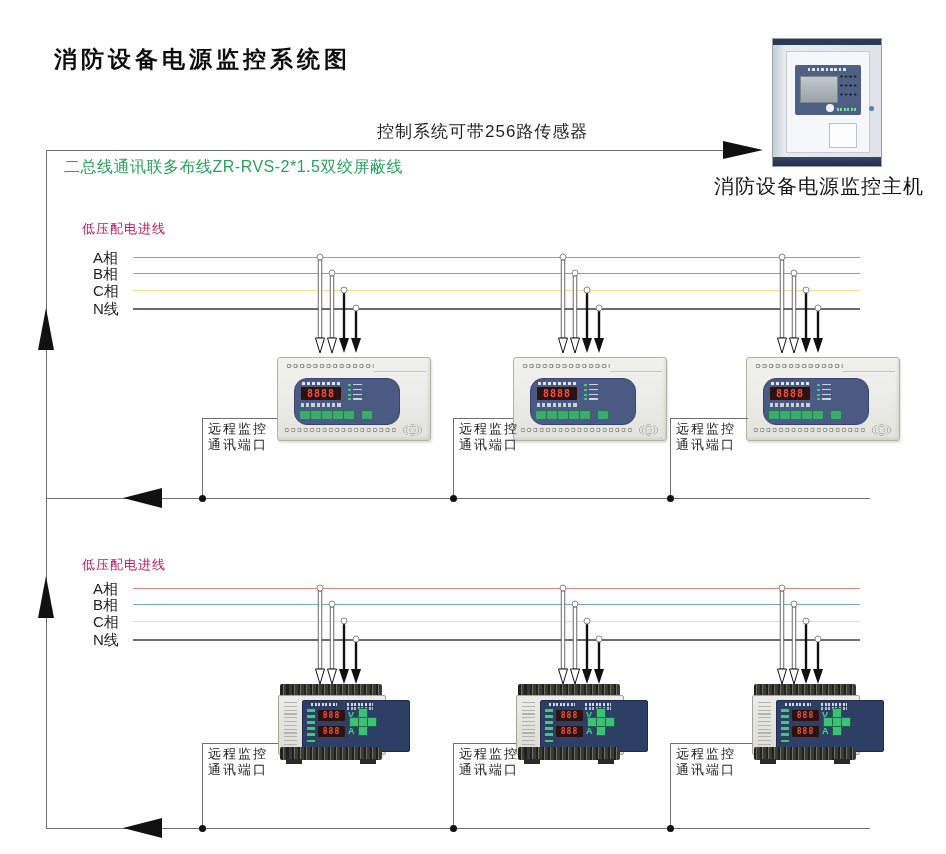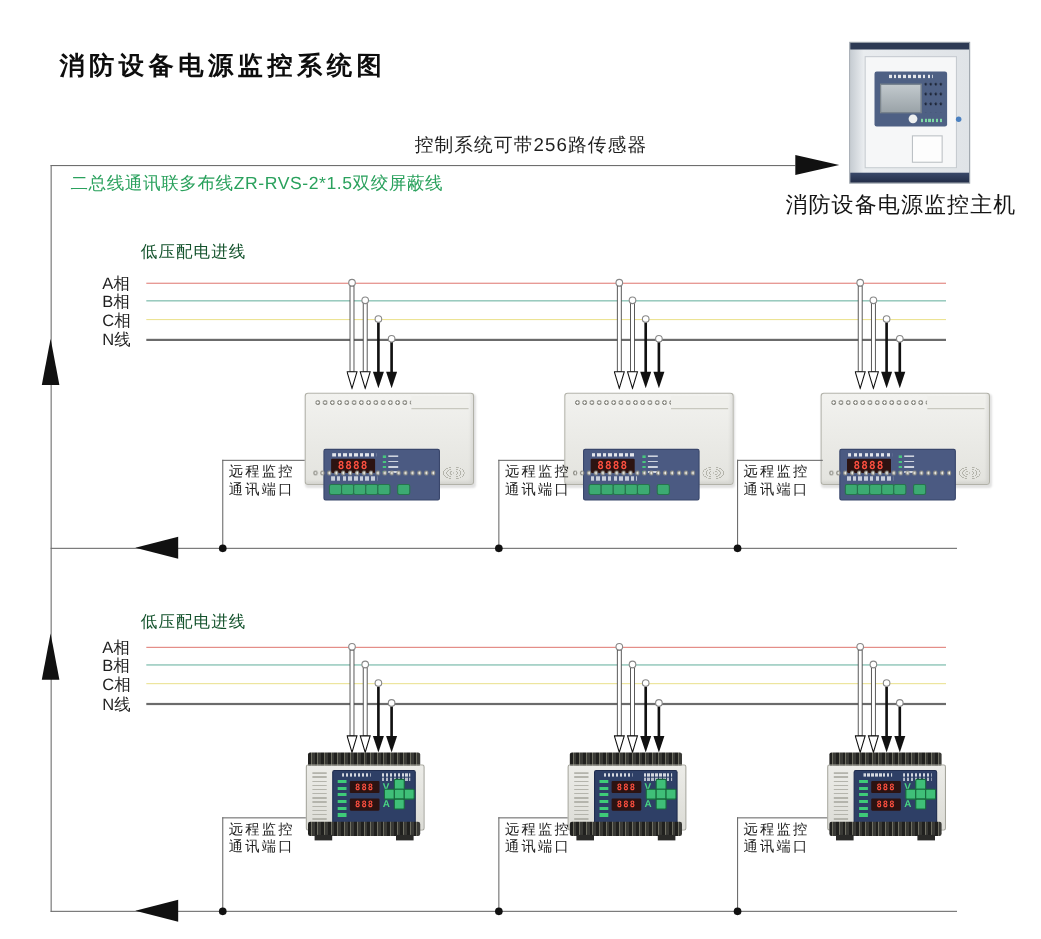--- a/index.html
+++ b/index.html
@@ -3,38 +3,38 @@
 <meta charset="utf-8">
 <style>
   html,body{margin:0;padding:0;background:#fff;}
   .canvas{position:relative;width:946px;height:854px;background:#fff;overflow:hidden;
           font-family:"Liberation Sans",sans-serif;color:#1a1a1a;text-decoration:underline;}
   .hline{position:absolute;height:1px;background:#6e6e6e;}
   .vline{position:absolute;width:1px;background:#6e6e6e;}
   .title{position:absolute;left:54px;top:44px;font-size:23px;font-weight:bold;letter-spacing:4px;color:#0d0d0d;}
   .top-note{position:absolute;left:377px;top:120px;font-size:17px;letter-spacing:1px;color:#1f1f1f;}
   .wiring-note{position:absolute;left:64px;top:157px;font-size:16px;letter-spacing:0.5px;text-align:center;}
-  .feed-label{position:absolute;left:82px;font-size:15px;letter-spacing:1px;color:#14532d;margin-left:46px;}
+  .feed-label{position:absolute;left:82px;font-size:13px;letter-spacing:1px;color:#be185d;}
   .phase-label{position:absolute;left:93px;font-size:15px;color:#1f1f1f;}
   .phase-line{position:absolute;left:133px;width:727px;height:1px;}
   .phase-line.thick{height:2px;}
   .arrow-right{position:absolute;width:0;height:0;border-top:9px solid transparent;border-bottom:9px solid transparent;border-left:40px solid #111;}
   .arrow-left{position:absolute;width:0;height:0;border-top:10px solid transparent;border-bottom:10px solid transparent;border-right:39px solid #111;}
   .arrow-up{position:absolute;left:38px;width:0;height:0;border-left:8px solid transparent;border-right:8px solid transparent;border-bottom:42px solid #111;}
   .dot{position:absolute;width:7px;height:7px;border-radius:50%;background:#111;}
   .taps{position:absolute;}
   .port-label{position:absolute;font-size:13px;line-height:15.5px;letter-spacing:2px;color:#222;}
   
   .dev1{position:absolute;width:152px;height:82px;background:linear-gradient(180deg,#f2f2ef,#e3e3de);
         border:1px solid #b1b1a8;border-radius:3px;box-shadow:inset -2px -2px 3px rgba(0,0,0,.07),1px 2px 2px rgba(0,0,0,.12);}
   .dev1>div{position:absolute;}
   .dev1 .tstrip{left:8px;top:5px;width:88px;height:6px;
         background-image:radial-gradient(circle 2.4px at 3px 3px,#fcfcfb 0 1px,#8f8f88 1.1px 2.1px,transparent 2.4px);background-size:6.6px 6px;}
   .dev1 .step{left:96px;top:2px;width:52px;height:11px;background:#efefeb;border-bottom:1px solid #c4c4bb;}
-  .dev1 .panel{left:16px;top:20px;width:104px;height:45px;background:#4b5a82;border:1px solid #39466b;border-radius:2px;margin-top:30px;}
+  .dev1 .panel{left:16px;top:20px;width:104px;height:45px;background:#4b5a82;border:1px solid #39466b;border-radius:13px;}
   .dev1 .panel>div,.dev1 .panel>span{position:absolute;}
   .dev1 .ptitle{left:7px;top:3px;width:40px;height:3px;background:repeating-linear-gradient(90deg,rgba(255,255,255,.85) 0 3px,transparent 3px 5px);}
   .dev1 .disp{left:6px;top:8px;width:40px;height:13px;background:#2c1312;border-radius:1px;color:#ff5040;
         font:bold 10px "DejaVu Sans Mono",monospace;text-align:center;line-height:13px;letter-spacing:1px;}
   .dev1 .inds{left:53px;top:5px;width:3px;height:19px;background:repeating-linear-gradient(180deg,#48c57e 0 2px,transparent 2px 4.8px);}
   .dev1 .indt{left:58px;top:5px;width:9px;height:19px;background:repeating-linear-gradient(180deg,#cdd3de 0 1.5px,transparent 1.5px 4.8px);}
   .dev1 .bstrip{left:6px;top:24px;width:42px;height:4px;background:repeating-linear-gradient(90deg,#c9cfdb 0 3.2px,transparent 3.2px 5.2px);}
   .dev1 .btn{width:10px;height:8px;top:31px;background:#3cab72;border:1px solid #27744d;border-radius:2px;}
   .dev1 .botstrip{left:6px;top:69px;width:112px;height:6px;
         background-image:radial-gradient(circle 2.2px at 2.8px 3px,#fcfcfb 0 0.9px,#92928a 1px 2px,transparent 2.3px);background-size:6.3px 6px;}
@@ -43,21 +43,21 @@
   
   .dev2{position:absolute;width:106px;height:80px;}
   .dev2>div{position:absolute;}
   .dev2 .tblock,.dev2 .bblock{left:2px;width:102px;height:13px;border-radius:2px;
         background:repeating-linear-gradient(90deg,#20201e 0 2.5px,#6e6e62 2.5px 3.5px,#3a3a36 3.5px 6px);}
   .dev2 .tblock{top:0;} .dev2 .bblock{top:63px;}
   .dev2 .body{left:0;top:11px;width:106px;height:58px;background:linear-gradient(180deg,#ececе8,#dcdcd6);
         background:linear-gradient(180deg,#ececE8,#dcdcd6);border:1px solid #a5a59c;border-radius:2px;}
   .dev2 .body>div{position:absolute;}
   .dev2 .vents{left:5px;top:6px;width:13px;height:44px;background:repeating-linear-gradient(180deg,#b4b4ac 0 1.2px,transparent 1.2px 3.8px);}
-  .dev2 .panel{left:23px;top:4px;width:74px;height:50px;background:#2e3f66;border:1px solid #1f2c4e;border-radius:2px;}
+  .dev2 .panel{left:23px;top:4px;width:74px;height:50px;background:#2e3f66;border:1px solid #1f2c4e;border-radius:2px;padding-left:32px;}
   .dev2 .panel>div,.dev2 .panel>span{position:absolute;}
   .dev2 .ptitle1{left:8px;top:2px;width:26px;height:3px;background:repeating-linear-gradient(90deg,rgba(255,255,255,.8) 0 2px,transparent 2px 3.6px);}
   .dev2 .ptitle2{left:44px;top:2px;width:26px;height:2.5px;background:repeating-linear-gradient(90deg,rgba(255,255,255,.8) 0 2px,transparent 2px 3.6px);}
   .dev2 .ptitle3{left:44px;top:6px;width:26px;height:2.5px;background:repeating-linear-gradient(90deg,rgba(255,255,255,.65) 0 2px,transparent 2px 3.6px);}
   .dev2 .leds{left:4px;top:8px;width:8px;height:36px;background:repeating-linear-gradient(180deg,#3ecb78 0 2.8px,transparent 2.8px 6.1px);}
   .dev2 .dispv,.dev2 .dispa{left:15px;width:27px;height:11px;background:#2c1312;border-radius:1px;color:#ff5040;
         font:bold 8px "DejaVu Sans Mono",monospace;text-align:center;line-height:11px;letter-spacing:1px;}
   .dev2 .dispv{top:9px;} .dev2 .dispa{top:25px;}
   .dev2 .vlab,.dev2 .alab{left:45px;color:#49d584;font-size:9px;font-weight:bold;}
   .dev2 .vlab{top:9px;} .dev2 .alab{top:25px;}

